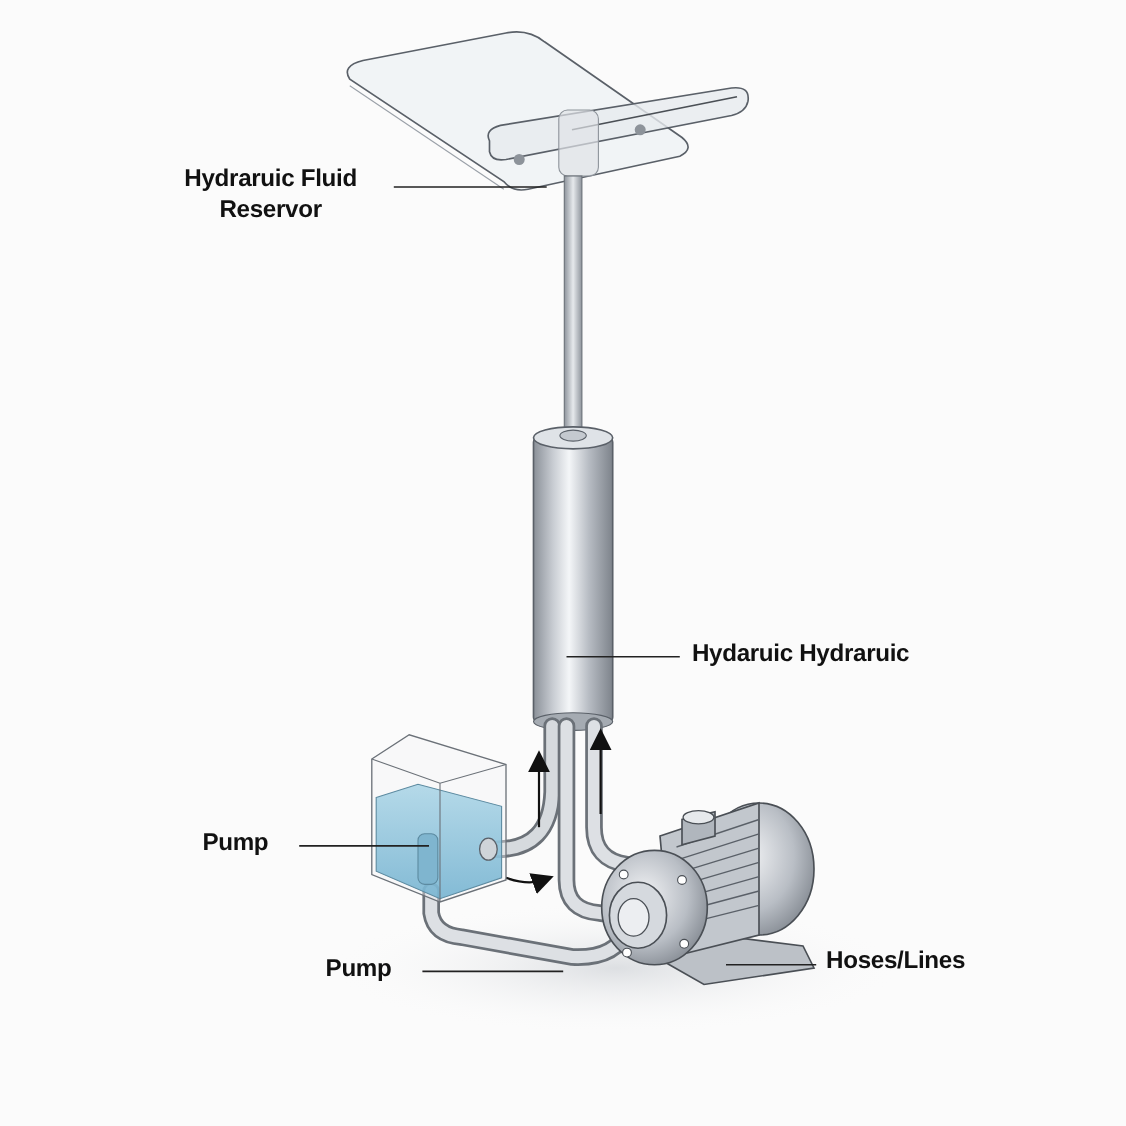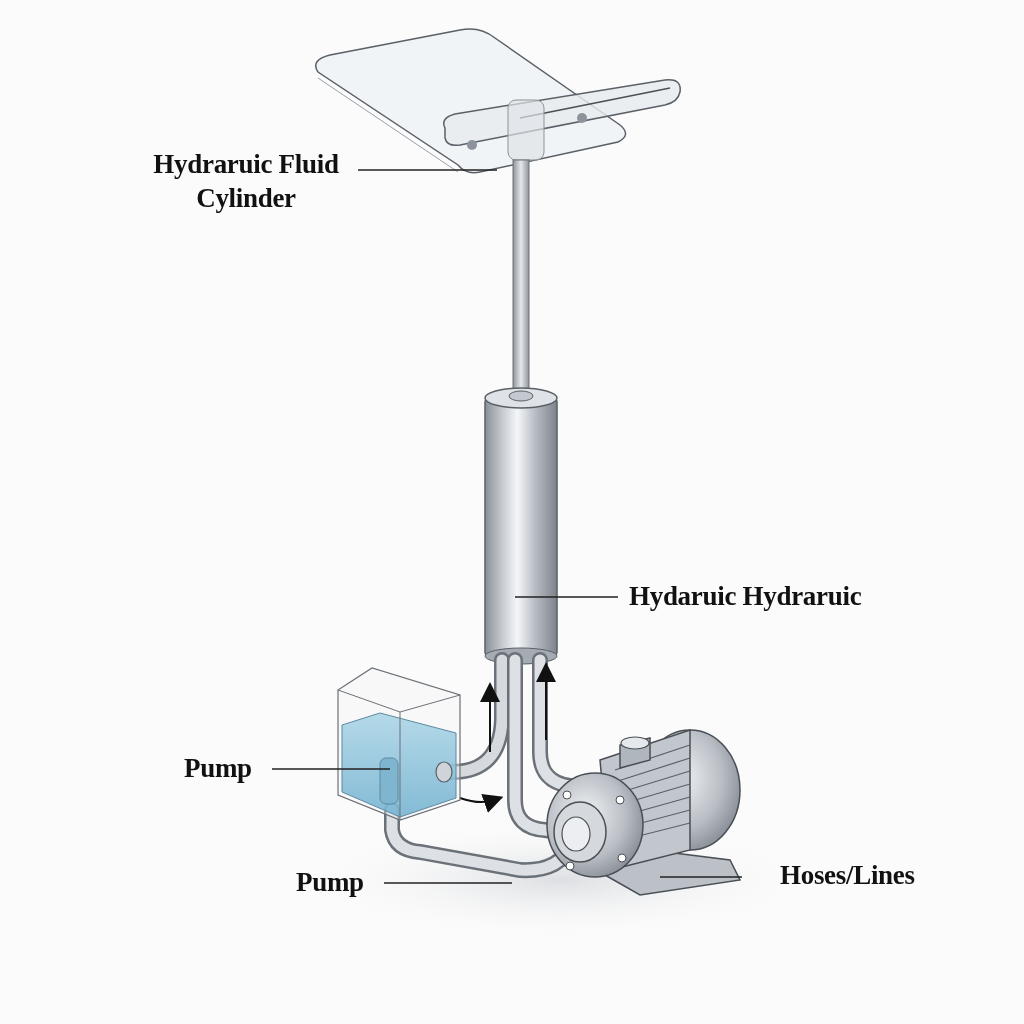--- a/index.html
+++ b/index.html
@@ -1,18 +1,18 @@
 <!DOCTYPE html>
 <html><head>
 <meta charset="utf-8">
 <style>
   html, body { margin: 0; padding: 0; }
   body { width: 1024px; height: 1024px; background: #fbfbfb; position: relative; overflow: hidden; font-family: "Liberation Sans", sans-serif; }
   #diagram { position: absolute; left: 0; top: 0; width: 1024px; height: 1024px; }
-  .label { position: absolute; font-family: Liberation Serif, serif; font-weight: bold; color: #111; font-size: 27px; letter-spacing: -0.3px; line-height: 1.25; white-space: nowrap; }
+  .label { position: absolute; font-family: Liberation Sans, sans-serif; font-weight: bold; color: #111; font-size: 22px; letter-spacing: -0.3px; line-height: 1.25; white-space: nowrap; }
   .label.center { text-align: center; }
 </style>
 </head>
 <body>
 
 <svg id="diagram" viewBox="0 0 1024 1024" xmlns="http://www.w3.org/2000/svg">
   <defs>
     <linearGradient id="metalH" x1="0" x2="1" y1="0" y2="0">
       <stop offset="0" stop-color="#8a9098"></stop>
       <stop offset="0.25" stop-color="#c9cdd3"></stop>
@@ -122,18 +122,18 @@
     <line x1="358" y1="170" x2="497" y2="170"></line>
     <line x1="515" y1="597" x2="618" y2="597"></line>
     <line x1="272" y1="769" x2="390" y2="769"></line>
     <line x1="384" y1="883" x2="512" y2="883"></line>
     <line x1="660" y1="877" x2="742" y2="877"></line>
   </g>
 </svg>
 
 <div class="label center" style="left:140px; top:148px; width:212px;">
   <div>Hydraruic Fluid</div>
-  <div>Cylinder</div>
+  <div>Reservor</div>
 </div>
 <div class="label" style="left:629px; top:580px;">Hydaruic Hydraruic</div>
 <div class="label" style="left:184px; top:752px;">Pump</div>
 <div class="label" style="left:296px; top:866px;">Pump</div>
-<div class="label" style="left:780px; top:859px;">Hoses/Lines</div>
+<div class="label" style="left:751px; top:859px;">Hoses/Lines</div>
 
 </body></html>

